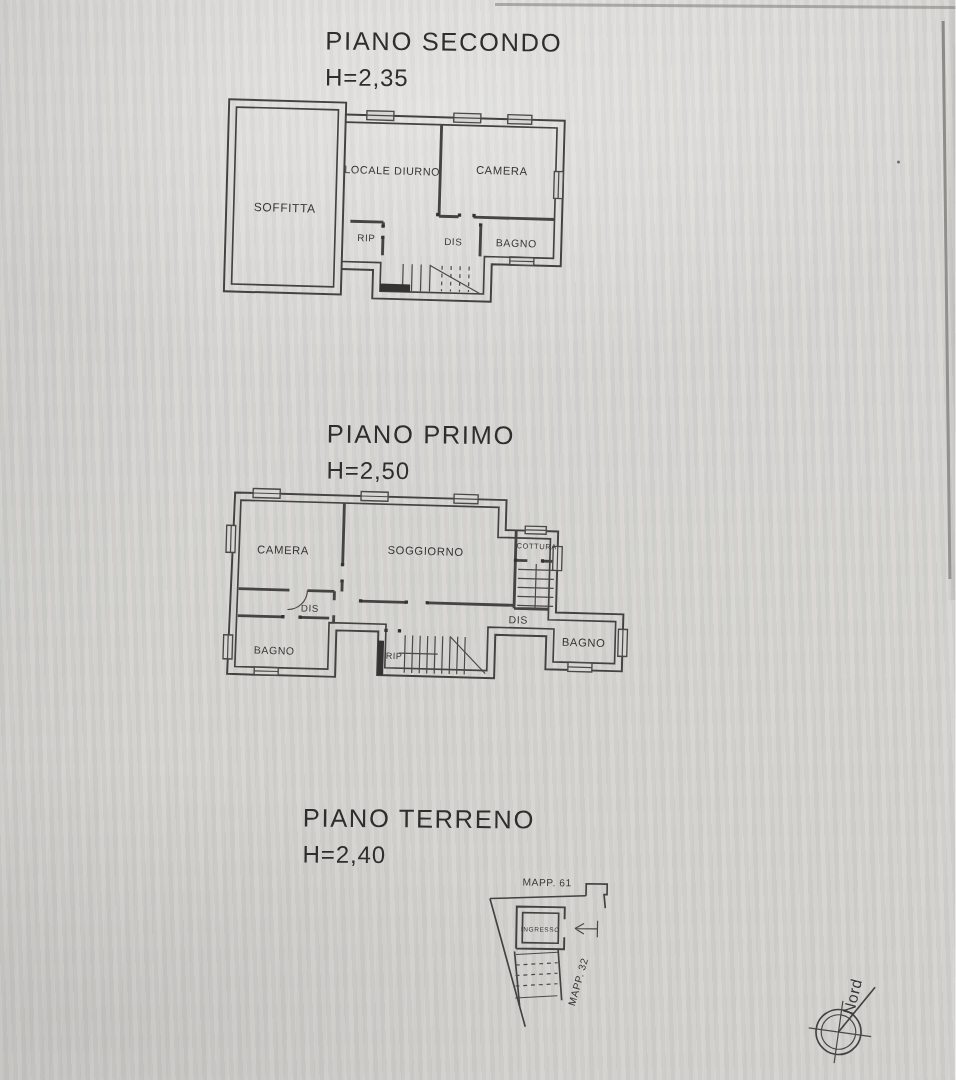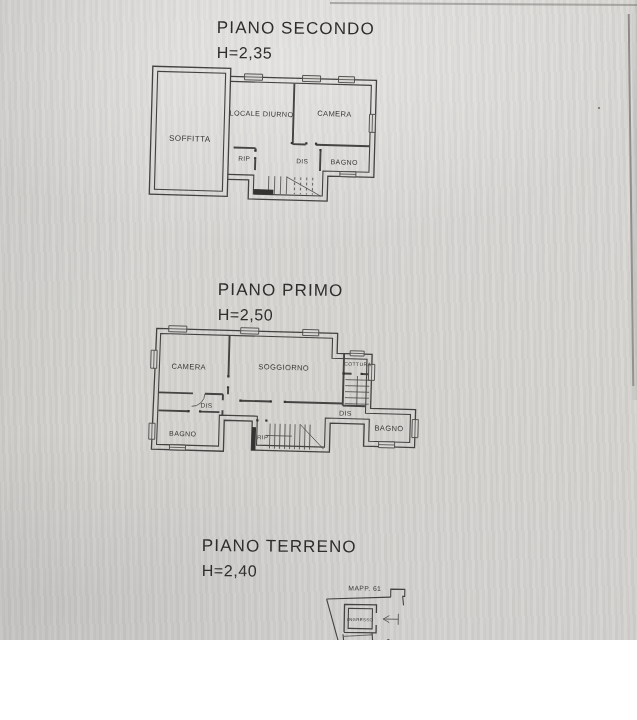--- a/index.html
+++ b/index.html
@@ -1,17 +1,17 @@
 <!DOCTYPE html>
 <html><head>
 <meta charset="utf-8">
 <style>
   html,body{margin:0;padding:0;}
   #photo{
-    position:relative; width:637px; height:640px; overflow:hidden;
+    position:relative; width:637px; height:720px; overflow:hidden;
     background:
       radial-gradient(ellipse 520px 260px at 45% 10%, rgba(255,255,255,.30), rgba(255,255,255,0) 70%),
       radial-gradient(ellipse 500px 300px at 10% 95%, rgba(0,0,0,.06), rgba(0,0,0,0) 60%),
       linear-gradient(100deg, rgba(0,0,0,.05), rgba(0,0,0,0) 25%),
       repeating-linear-gradient(88deg, rgba(255,255,255,.05) 0 3px, rgba(0,0,0,.025) 3px 6px),
       repeating-linear-gradient(92deg, rgba(0,0,0,.012) 0 7px, rgba(255,255,255,.03) 7px 13px),
       linear-gradient(#d9d8d5, #d2d1ce);
     font-family:"Liberation Sans", sans-serif;
   }
   .floor-title{position:absolute; color:#2f2e2c; transform:rotate(.5deg); transform-origin:left top;}

